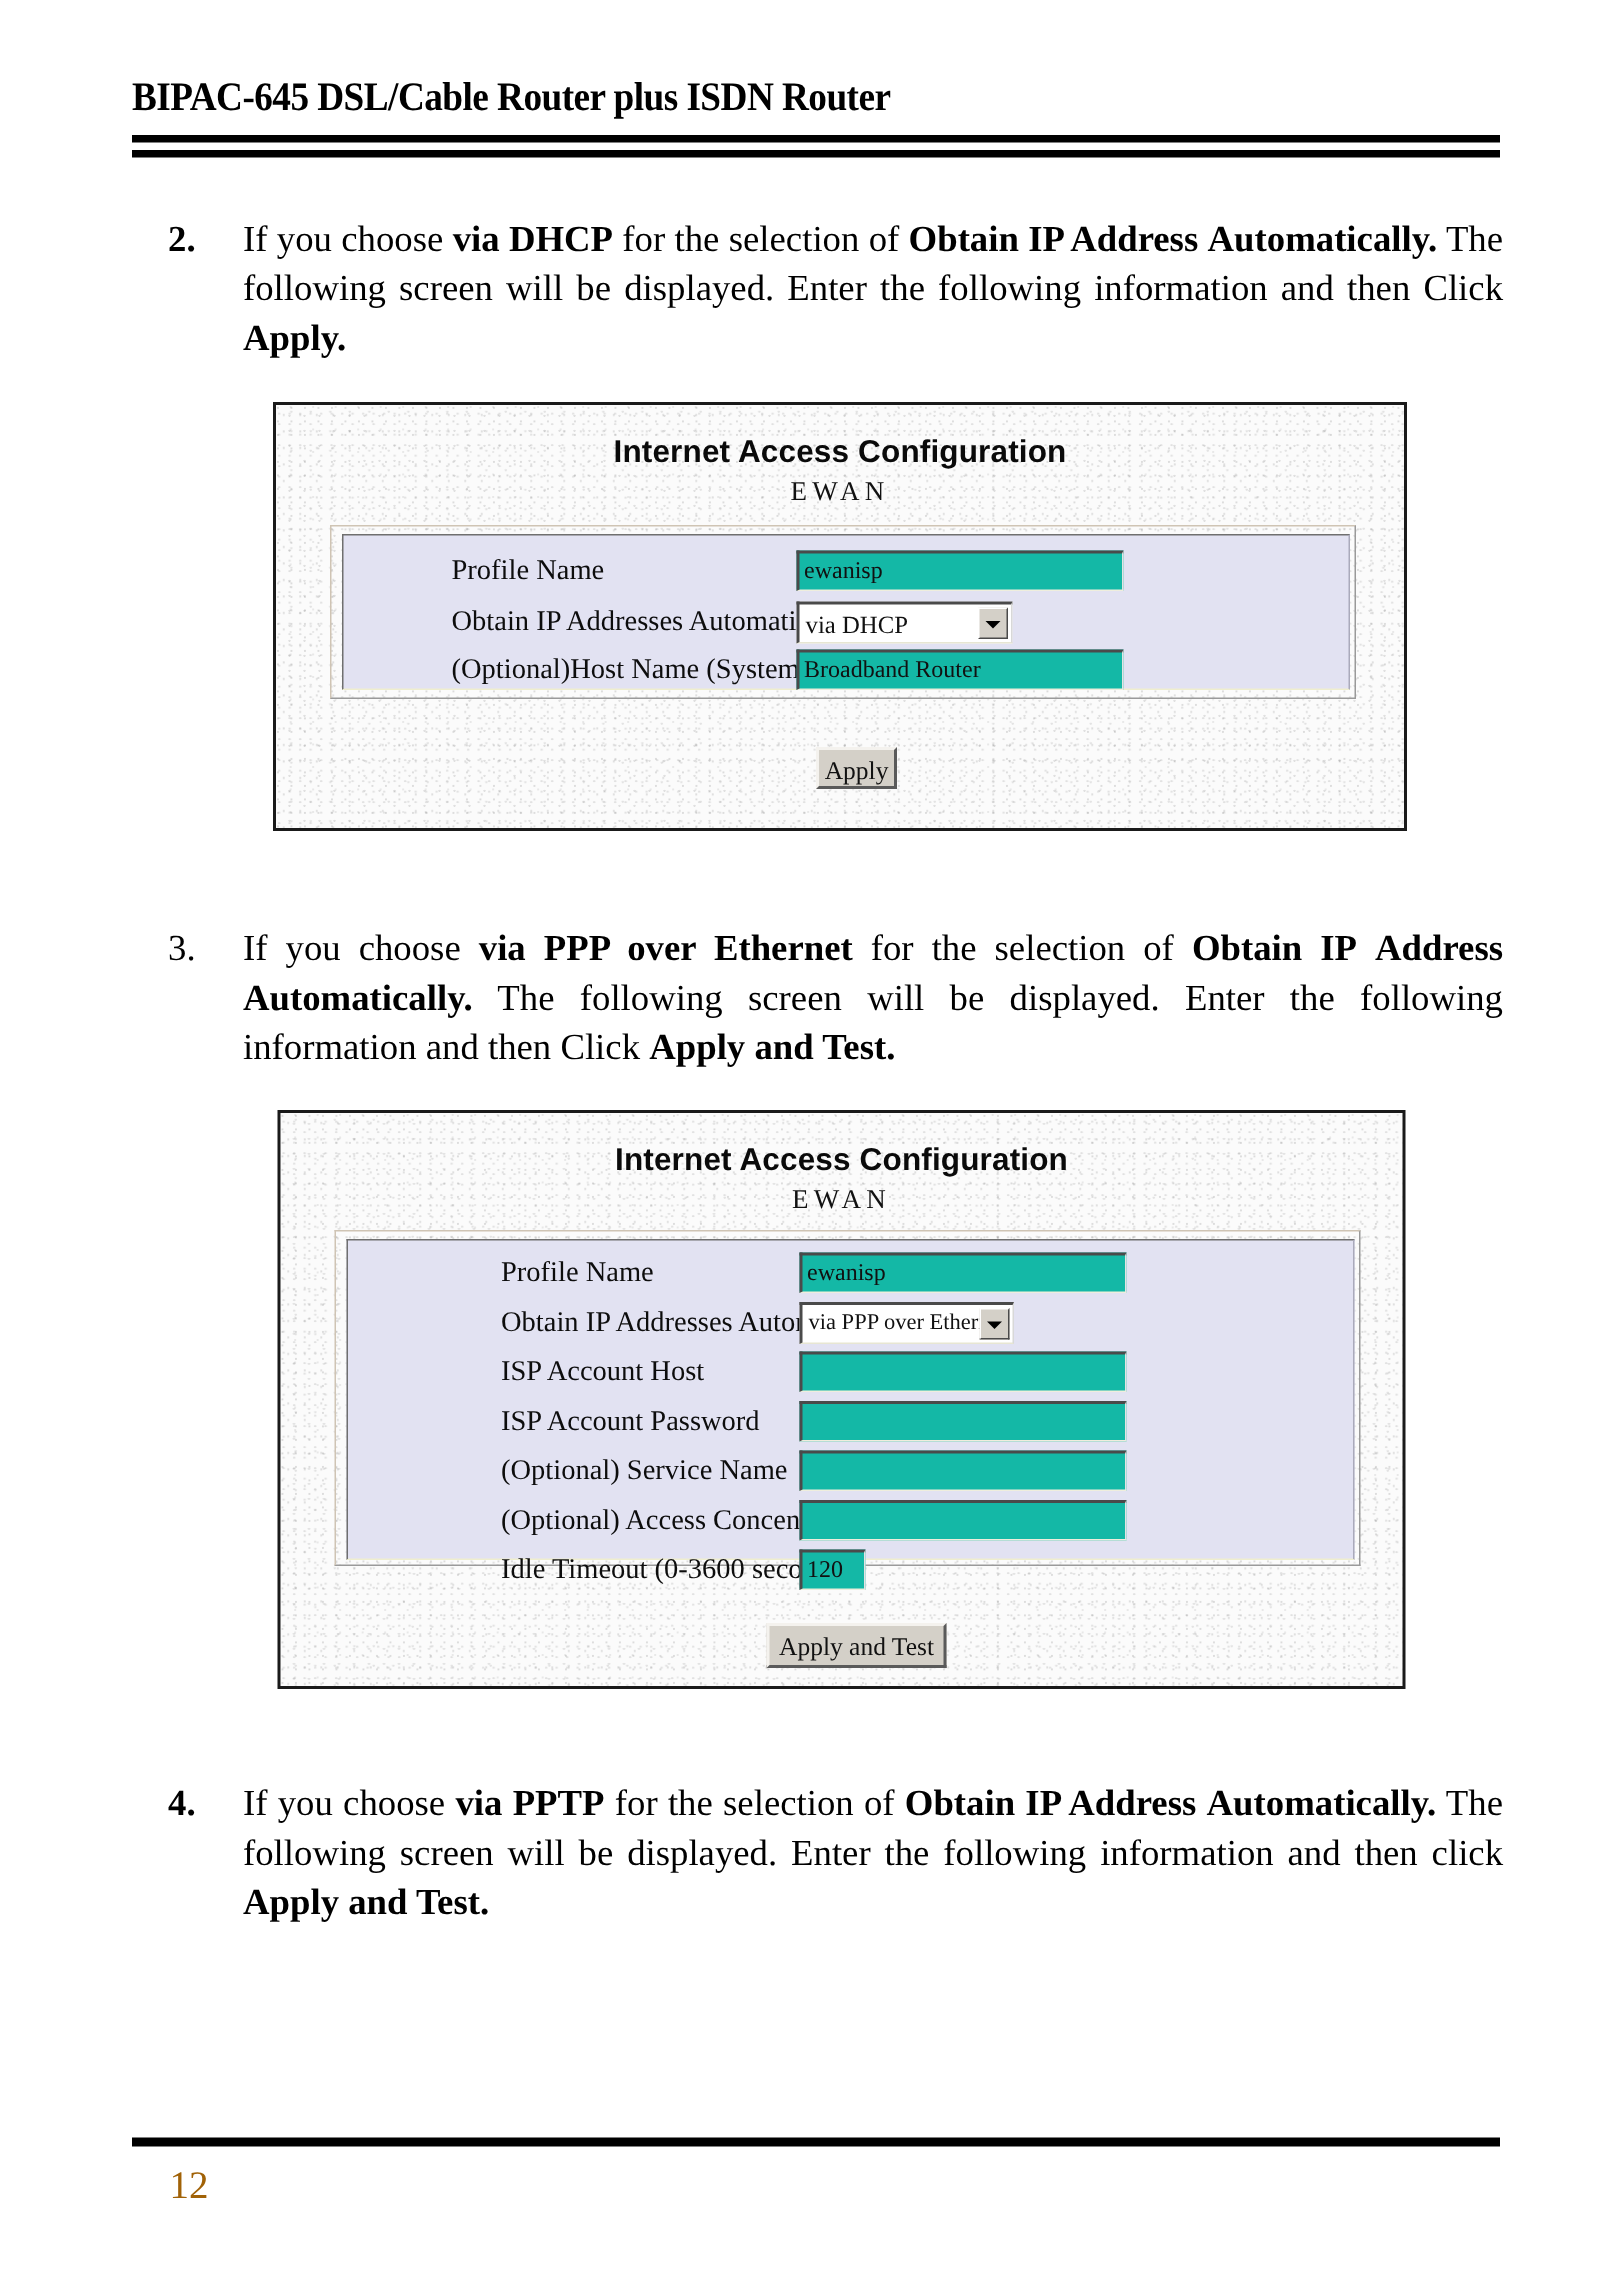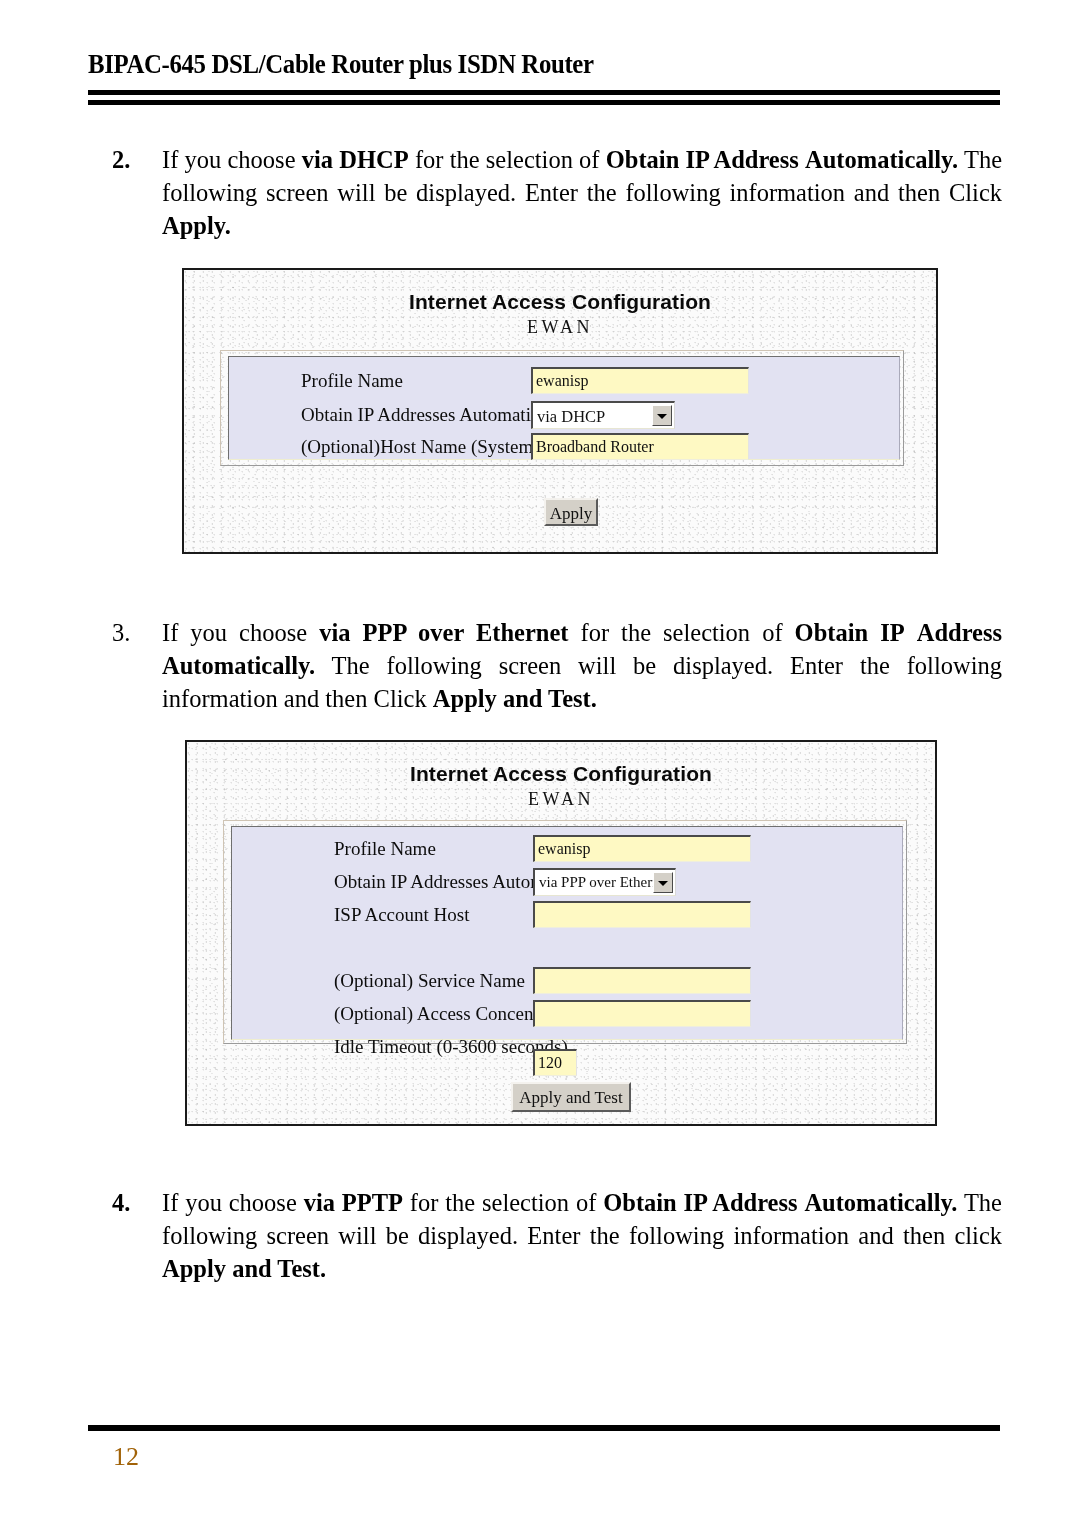--- a/index.html
+++ b/index.html
@@ -150,21 +150,21 @@
     font-size: 19px;
     color: #0d0d0d;
     white-space: nowrap;
     top: 5px;
     margin-left: 28px;
   }
 
   .field {
     position: absolute;
     top: 2px;
-    background: #fef9c3;
+    background: #14b8a6;
     border-top: 2px solid #4a4a4a;
     border-left: 2px solid #4a4a4a;
     border-right: 1px solid #e3e3e3;
     border-bottom: 1px solid #efeedd;
     box-sizing: border-box;
     height: 27px;
     font-family: "Liberation Serif", serif;
     font-size: 16px;
     color: #111;
     padding: 3px 0 0 3px;
@@ -328,34 +328,38 @@
           <span>via PPP over Ethernet</span>
           <span class="arrowbtn"></span>
         </span>
       </div>
 
       <div class="row" style="top:72px;">
         <span class="label" style="left:74px;">ISP Account Host</span>
         <span class="field" style="left:301px; width:218px;"></span>
       </div>
 
+      <div class="row" style="top:105px;">
+        <span class="label" style="left:74px;">ISP Account Password</span>
+        <span class="field" style="left:301px; width:218px;"></span>
+      </div>
 
       <div class="row" style="top:138px;">
         <span class="label" style="left:74px;">(Optional) Service Name</span>
         <span class="field" style="left:301px; width:218px;"></span>
       </div>
 
       <div class="row" style="top:171px;">
         <span class="label" style="left:74px;">(Optional) Access Concentrator Name</span>
         <span class="field" style="left:301px; width:218px;"></span>
       </div>
 
       <div class="row" style="top:204px;">
         <span class="label" style="left:74px;">Idle Timeout (0-3600 seconds)</span>
-        <span class="field" style="left:301px; width:44px;margin-top:16px;">120</span>
+        <span class="field" style="left:301px; width:44px;">120</span>
       </div>
 
     </div>
 
     <div class="btn" id="applytest-btn">Apply and Test</div>
   </div>
 
   <div class="para" id="para4">
     <span class="num">4.</span>
     <span class="txt">

